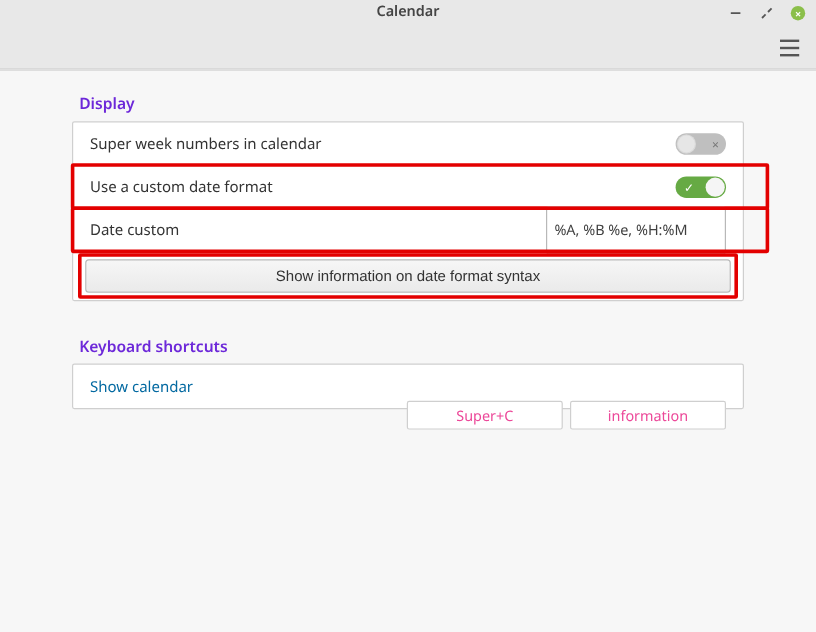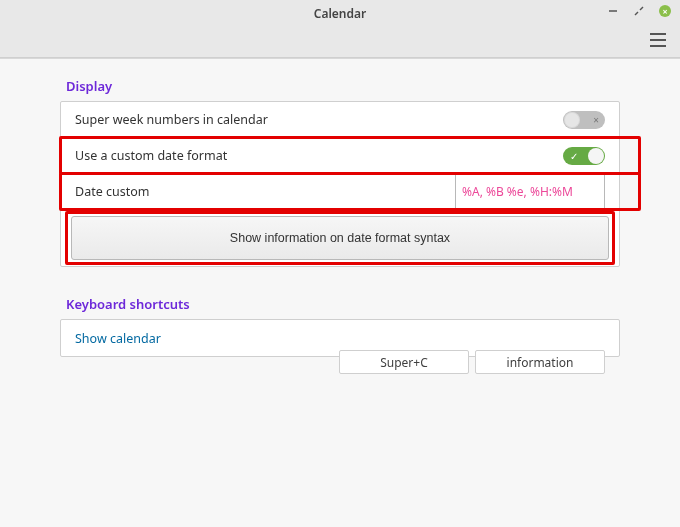--- a/index.html
+++ b/index.html
@@ -13,21 +13,21 @@
     overflow: hidden;
   }
   .window {
     width: 680px; height: 527px;
     background: #e8e8e8;
     display: flex; flex-direction: column;
   }
   .titlebar {
     height: 22px;
     display: flex;
-    align-items: flex-end;
+    align-items: flex-start;
     justify-content: center;
     position: relative;
     background: #e8e8e8;
   }
   .titlebar-title {
     font-weight: 600;
     font-size: 12px;
     color: #444;
   }
   .win-controls {
@@ -114,30 +114,30 @@
     color:#fff; font-size:10px; font-weight:bold;
   }
   
   .textfield {
     width:150px; height:40px;
     border:1px solid #b8b8b8;
     border-radius:2px;
     padding: 0 6px;
     font-size:12px;
     background:#fff;
-    color:#ec4899;
+    color:#404040;
     text-align:left;
     font-family:inherit;
   }
   
   .row-button {
     padding:6px 10px;
   }
   .wide-btn {
-    width:100%; height:44px;
+    width:100%; height:28px;
     border:1px solid #b8b8b8;
     border-radius:3px;
     background: linear-gradient(#f6f6f6,#eaeaea);
     font-size:12.5px;
     color:#333;
     cursor:pointer;
   }
   .highlight {
     position:absolute;
     border:3px solid #e30000;
@@ -149,21 +149,21 @@
     display:flex; align-items:center;
     height:36px;
     padding: 0 14px;
   }
   .shortcut-label { flex:1; font-size:12.5px; color:#0369a1; }
   .shortcut-cell {
     width:130px; height:24px;
     border:1px solid #cfcfcf;
     border-radius:2px;
     display:flex; align-items:center; justify-content:center;
-    font-size:12px; color:#404040;
+    font-size:12px; color:#ec4899;
     margin-left:6px;
     background:#fff;
     margin-top:48px;
   }
 </style>
 </head>
 <body>
 
 <div class="window">
 

